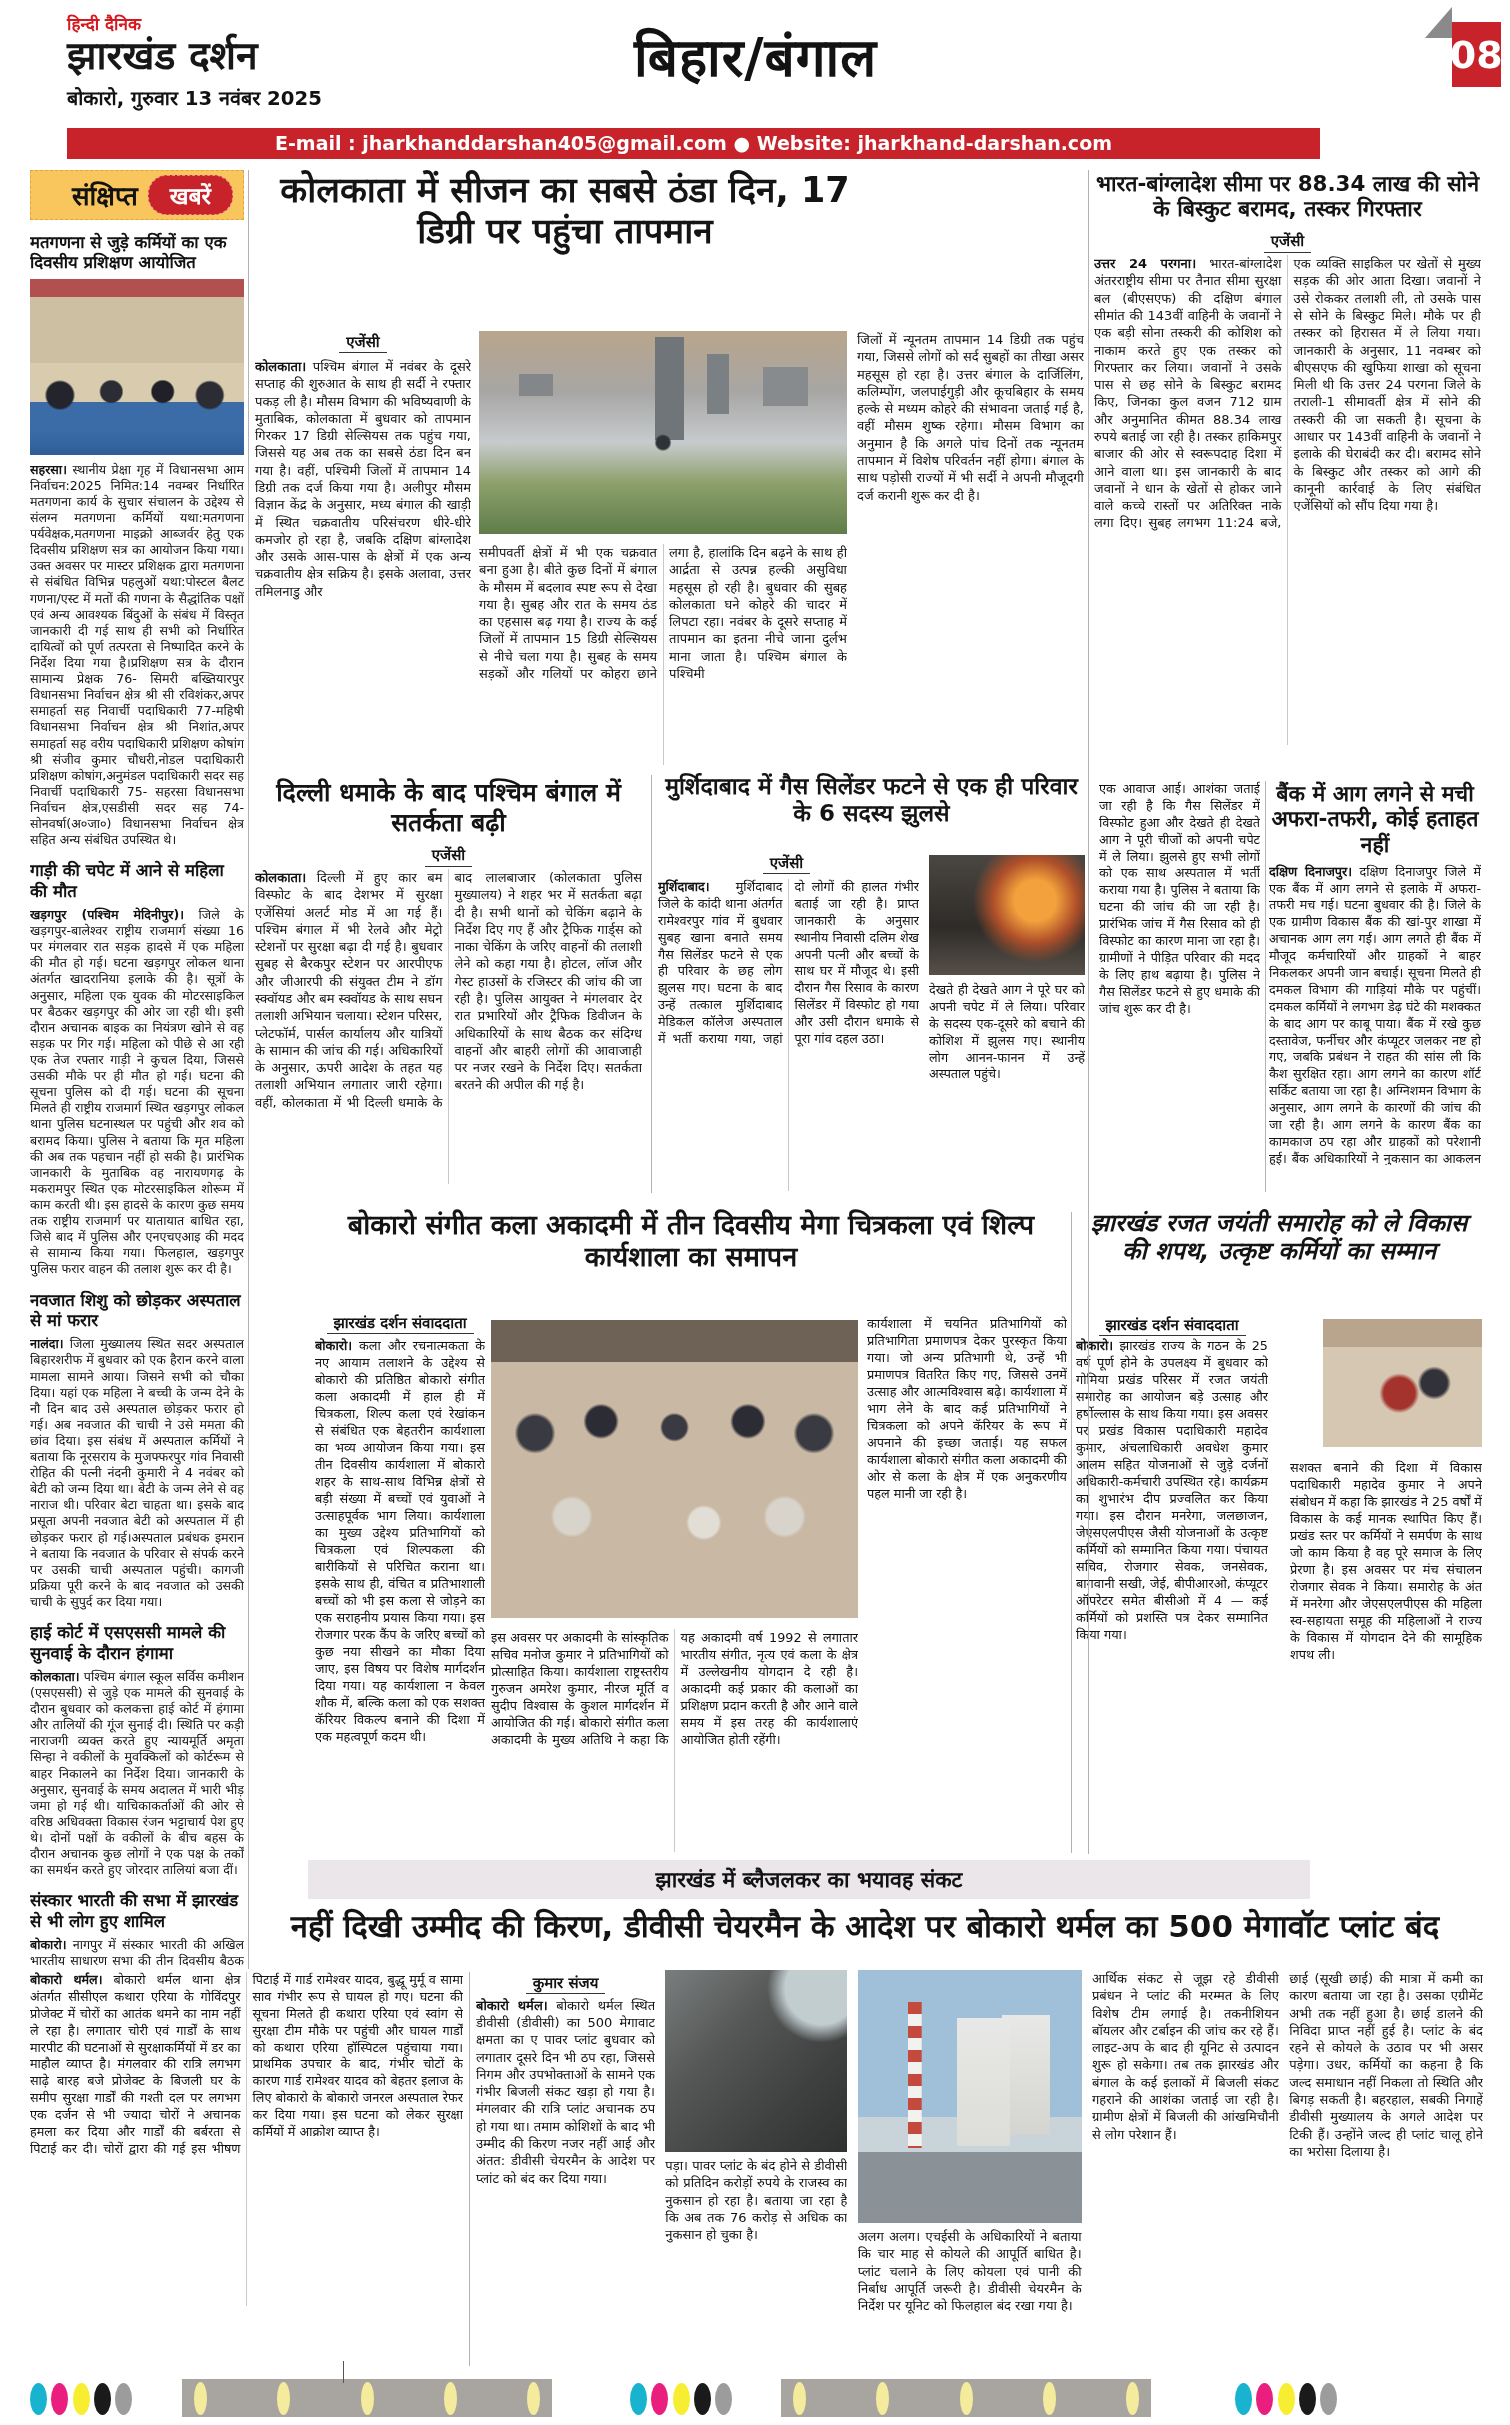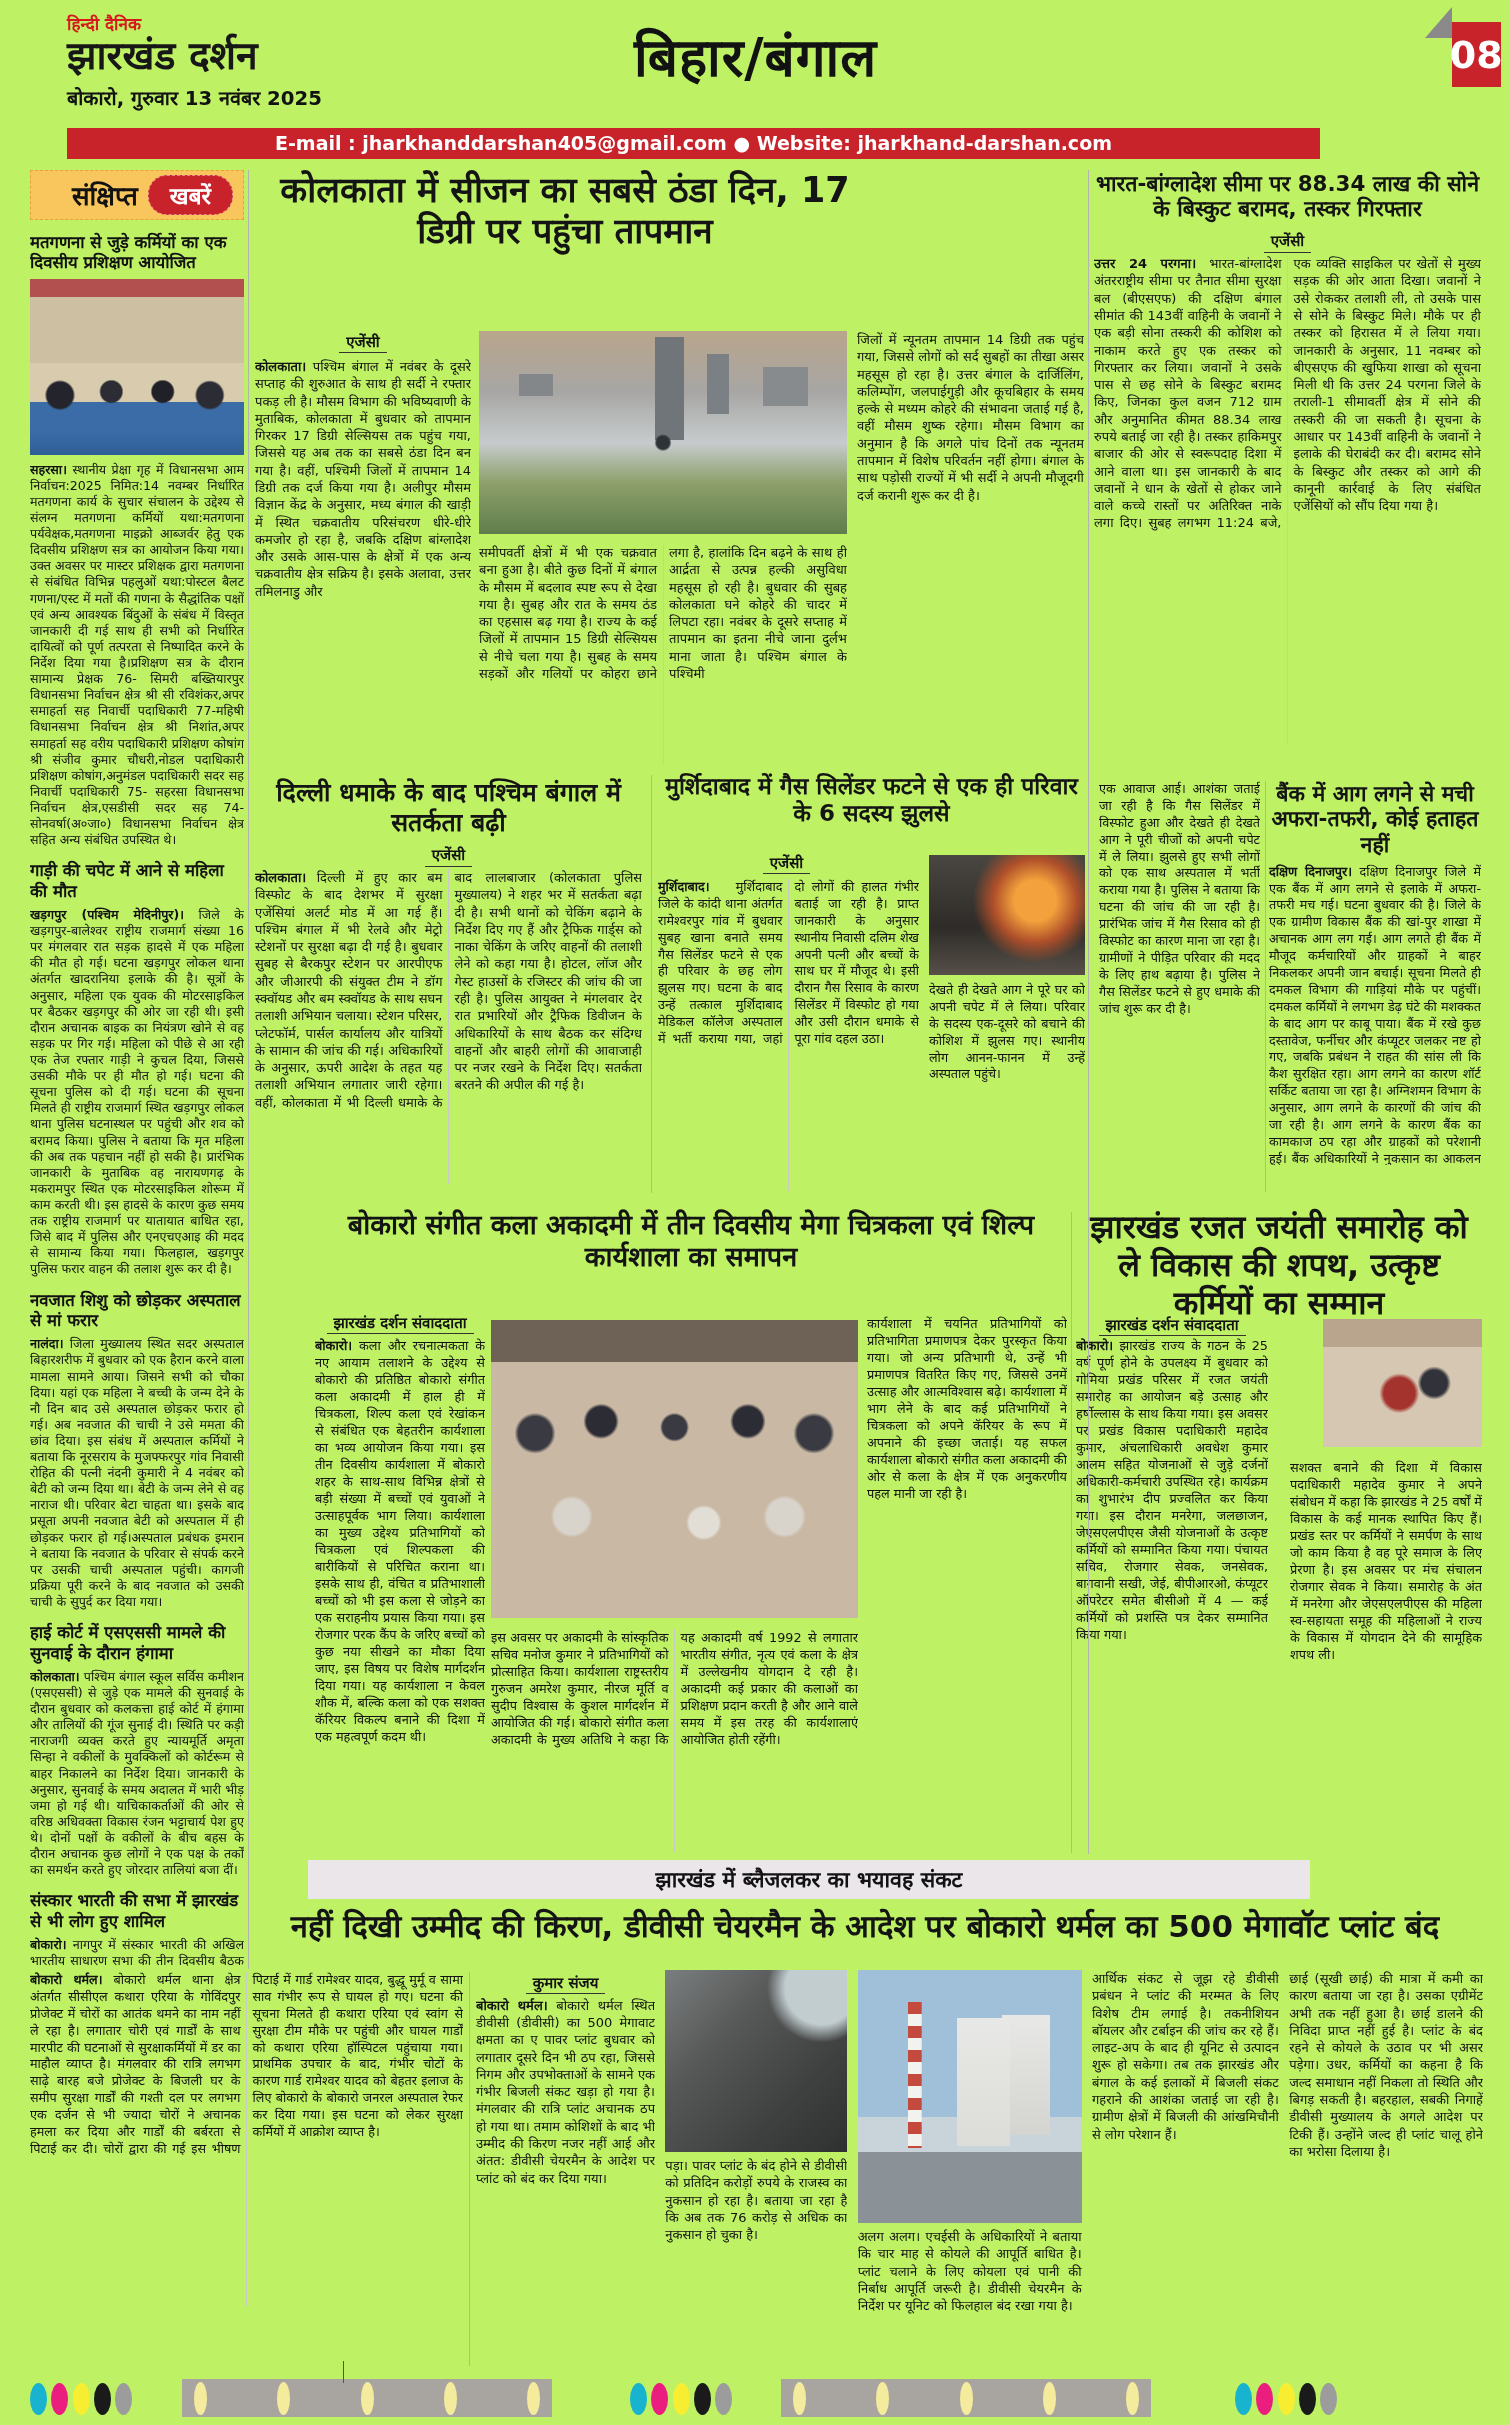--- a/index.html
+++ b/index.html
@@ -1,16 +1,16 @@
 <!DOCTYPE html>
 <html style="font-size:13.7px"><head>
 <meta charset="utf-8">
 <style>
   html,body{margin:0;padding:0;background:#e9e9e9;}
-  #page{position:relative;width:1511px;height:2426px;background:#bef264;
+  #page{position:relative;width:1511px;height:2426px;background:#ffffff;
         font-family:"DejaVu Sans","Liberation Sans",sans-serif;color:#121212;overflow:hidden;}
   .abs{position:absolute;}
   
   .tagline{color:#d6181f;font-size:17px;font-weight:700;}
   .mast-title{font-size:39px;font-weight:800;line-height:1.08;color:#171717;}
   .mast-date{font-size:19.7px;font-weight:700;margin-top:6.9px;}
   .section-title{left:0;right:0;top:19px;text-align:center;font-size:53px;font-weight:800;
                  border-top:0;letter-spacing:0.9px;}
   .pagebox{right:10.3px;top:6.9px;width:79px;height:82px;}
   .fold-tri{position:absolute;right:49px;top:0;width:0;height:0;
@@ -183,21 +183,21 @@
   <div class="abs" style="left:315px;top:1209px;width:752px;height:644px;">
     <div class="hl" style="font-size:27px;text-align:center;">बोकारो संगीत कला अकादमी में तीन दिवसीय मेगा चित्रकला एवं शिल्प कार्यशाला का समापन</div>
     <div class="byline abs" style="left:0;top:101px;width:170px;"><span>झारखंड दर्शन संवाददाता</span></div>
     <div class="ph ph-group abs" style="left:176px;top:111px;width:367px;height:298px;"></div>
     <div class="bt abs" style="left:0;top:128px;width:170px;height:514px;font-size:12.8px;"><span class="dl">बोकारो।</span> <span>कला और रचनात्मकता के नए आयाम तलाशने के उद्देश्य से बोकारो की प्रतिष्ठित बोकारो संगीत कला अकादमी में हाल ही में चित्रकला, शिल्प कला एवं रेखांकन से संबंधित एक बेहतरीन कार्यशाला का भव्य आयोजन किया गया। इस तीन दिवसीय कार्यशाला में बोकारो शहर के साथ-साथ विभिन्न क्षेत्रों से बड़ी संख्या में बच्चों एवं युवाओं ने उत्साहपूर्वक भाग लिया। कार्यशाला का मुख्य उद्देश्य प्रतिभागियों को चित्रकला एवं शिल्पकला की बारीकियों से परिचित कराना था। इसके साथ ही, वंचित व प्रतिभाशाली बच्चों को भी इस कला से जोड़ने का एक सराहनीय प्रयास किया गया। इस रोजगार परक कैंप के जरिए बच्चों को कुछ नया सीखने का मौका दिया जाए, इस विषय पर विशेष मार्गदर्शन दिया गया। यह कार्यशाला न केवल शौक में, बल्कि कला को एक सशक्त कॅरियर विकल्प बनाने की दिशा में एक महत्वपूर्ण कदम थी।</span></div>
     <div class="bt abs" style="left:552px;top:106px;width:200px;height:536px;font-size:12.8px;">कार्यशाला में चयनित प्रतिभागियों को प्रतिभागिता प्रमाणपत्र देकर पुरस्कृत किया गया। जो अन्य प्रतिभागी थे, उन्हें भी प्रमाणपत्र वितरित किए गए, जिससे उनमें उत्साह और आत्मविश्वास बढ़े। कार्यशाला में भाग लेने के बाद कई प्रतिभागियों ने चित्रकला को अपने कॅरियर के रूप में अपनाने की इच्छा जताई। यह सफल कार्यशाला बोकारो संगीत कला अकादमी की ओर से कला के क्षेत्र में एक अनुकरणीय पहल मानी जा रही है।</div>
     <div class="bt cols2 abs" style="left:176px;top:420px;width:367px;height:223px;font-size:12.8px;">इस अवसर पर अकादमी के सांस्कृतिक सचिव मनोज कुमार ने प्रतिभागियों को प्रोत्साहित किया। कार्यशाला राष्ट्रस्तरीय गुरुजन अमरेश कुमार, नीरज मूर्ति व सुदीप विश्वास के कुशल मार्गदर्शन में आयोजित की गई। बोकारो संगीत कला अकादमी के मुख्य अतिथि ने कहा कि यह अकादमी वर्ष 1992 से लगातार भारतीय संगीत, नृत्य एवं कला के क्षेत्र में उल्लेखनीय योगदान दे रही है। अकादमी कई प्रकार की कलाओं का प्रशिक्षण प्रदान करती है और आने वाले समय में इस तरह की कार्यशालाएं आयोजित होती रहेंगी।</div>
   </div>
 
   <div class="abs" style="left:1076px;top:1209px;width:406px;height:644px;">
-    <div class="hl" style="font-size:32px;text-align:center;">झारखंड रजत जयंती समारोह को ले विकास की शपथ, उत्कृष्ट कर्मियों का सम्मान</div>
+    <div class="hl" style="font-size:24px;text-align:center;font-style:italic;">झारखंड रजत जयंती समारोह को ले विकास की शपथ, उत्कृष्ट कर्मियों का सम्मान</div>
     <div class="byline abs" style="left:0;top:103px;width:192px;"><span>झारखंड दर्शन संवाददाता</span></div>
     <div class="ph ph-event abs" style="left:247px;top:110px;width:159px;height:128px;"></div>
     <div class="bt abs" style="left:0;top:128px;width:192px;height:514px;font-size:12.8px;"><span class="dl">बोकारो।</span> <span>झारखंड राज्य के गठन के 25 वर्ष पूर्ण होने के उपलक्ष्य में बुधवार को गोमिया प्रखंड परिसर में रजत जयंती समारोह का आयोजन बड़े उत्साह और हर्षोल्लास के साथ किया गया। इस अवसर पर प्रखंड विकास पदाधिकारी महादेव कुमार, अंचलाधिकारी अवधेश कुमार आलम सहित योजनाओं से जुड़े दर्जनों अधिकारी-कर्मचारी उपस्थित रहे। कार्यक्रम का शुभारंभ दीप प्रज्वलित कर किया गया। इस दौरान मनरेगा, जलछाजन, जेएसएलपीएस जैसी योजनाओं के उत्कृष्ट कर्मियों को सम्मानित किया गया। पंचायत सचिव, रोजगार सेवक, जनसेवक, बागवानी सखी, जेई, बीपीआरओ, कंप्यूटर ऑपरेटर समेत बीसीओ में 4 — कई कर्मियों को प्रशस्ति पत्र देकर सम्मानित किया गया।</span></div>
     <div class="bt abs" style="left:214px;top:250px;width:192px;height:392px;font-size:12.8px;">सशक्त बनाने की दिशा में विकास पदाधिकारी महादेव कुमार ने अपने संबोधन में कहा कि झारखंड ने 25 वर्षों में विकास के कई मानक स्थापित किए हैं। प्रखंड स्तर पर कर्मियों ने समर्पण के साथ जो काम किया है वह पूरे समाज के लिए प्रेरणा है। इस अवसर पर मंच संचालन रोजगार सेवक ने किया। समारोह के अंत में मनरेगा और जेएसएलपीएस की महिला स्व-सहायता समूह की महिलाओं ने राज्य के विकास में योगदान देने की सामूहिक शपथ ली।</div>
   </div>
 
   <div class="abs kicker">झारखंड में ब्लैजलकर का भयावह संकट</div>
   <div class="abs hl" style="left:240px;top:1908px;width:1250px;font-size:31px;text-align:center;">नहीं दिखी उम्मीद की किरण, डीवीसी चेयरमैन के आदेश पर बोकारो थर्मल का 500 मेगावॉट प्लांट बंद</div>
 
   <div class="abs power-cols">

